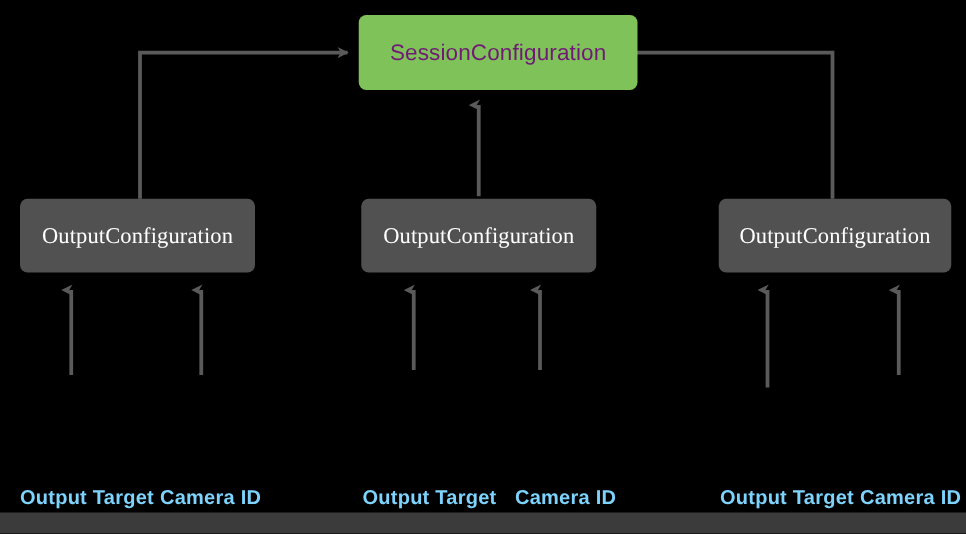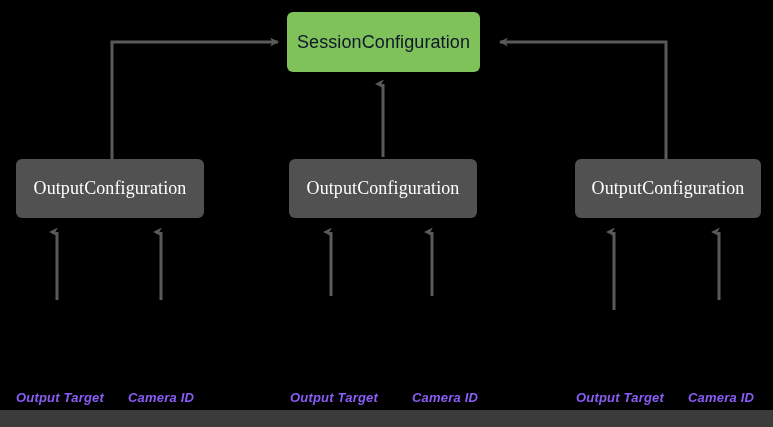--- a/index.html
+++ b/index.html
@@ -49,27 +49,26 @@
   }
   .footer-bar {
     position: absolute;
     left: 0;
     width: 773px;
     background: #3b3b3b;
     z-index: 2;
   }
   .leaf-label {
     position: absolute;
-    color: #8b5cf6;
-    font-size: 13px;
+    color: #7dd3fc;
+    font-size: 16px;
     font-weight: 700;
     white-space: nowrap;
     z-index: 4;
     letter-spacing: 0.2px;
-    font-style: italic;
   }
 </style>
 </head>
 <body style="background: rgb(0, 0, 0);">
 
 <div id="canvas" style="background: rgb(0, 0, 0);">
 
   <svg id="svg-layer" viewBox="0 0 773 427" width="773" height="427" xmlns="http://www.w3.org/2000/svg">
     <defs>
       <marker id="arrowhead-up" markerWidth="9" markerHeight="9" refX="4.5" refY="8" orient="auto" markerUnits="userSpaceOnUse">
@@ -92,21 +91,21 @@
     <path d="M57,300 L57,232" fill="none" stroke="#5a5a5a" stroke-width="3" marker-end="url(#arrowhead-up)"></path>
     <path d="M161,300 L161,232" fill="none" stroke="#5a5a5a" stroke-width="3" marker-end="url(#arrowhead-up)"></path>
 
     <path d="M331,296 L331,232" fill="none" stroke="#5a5a5a" stroke-width="3" marker-end="url(#arrowhead-up)"></path>
     <path d="M432,296 L432,232" fill="none" stroke="#5a5a5a" stroke-width="3" marker-end="url(#arrowhead-up)"></path>
 
     <path d="M614,310 L614,232" fill="none" stroke="#5a5a5a" stroke-width="3" marker-end="url(#arrowhead-up)"></path>
     <path d="M719,300 L719,232" fill="none" stroke="#5a5a5a" stroke-width="3" marker-end="url(#arrowhead-up)"></path>
   </svg>
 
-  <div class="node node-session" style="left: 287px; top: 12px; width: 193px; height: 60px; background: rgb(127, 194, 90); color: #0f172a;">
+  <div class="node node-session" style="left: 287px; top: 12px; width: 223px; height: 60px; background: rgb(127, 194, 90); color: #701a75;">
     <span>SessionConfiguration</span>
   </div>
 
   <div class="node node-output" style="left: 16px; top: 159px; width: 188px; height: 59px; background: rgb(81, 81, 81); color: rgb(255, 255, 255);">
     <span>OutputConfiguration</span>
   </div>
 
   <div class="node node-output" style="left: 289px; top: 159px; width: 188px; height: 59px; background: rgb(81, 81, 81); color: rgb(255, 255, 255);">
     <span>OutputConfiguration</span>
   </div>

